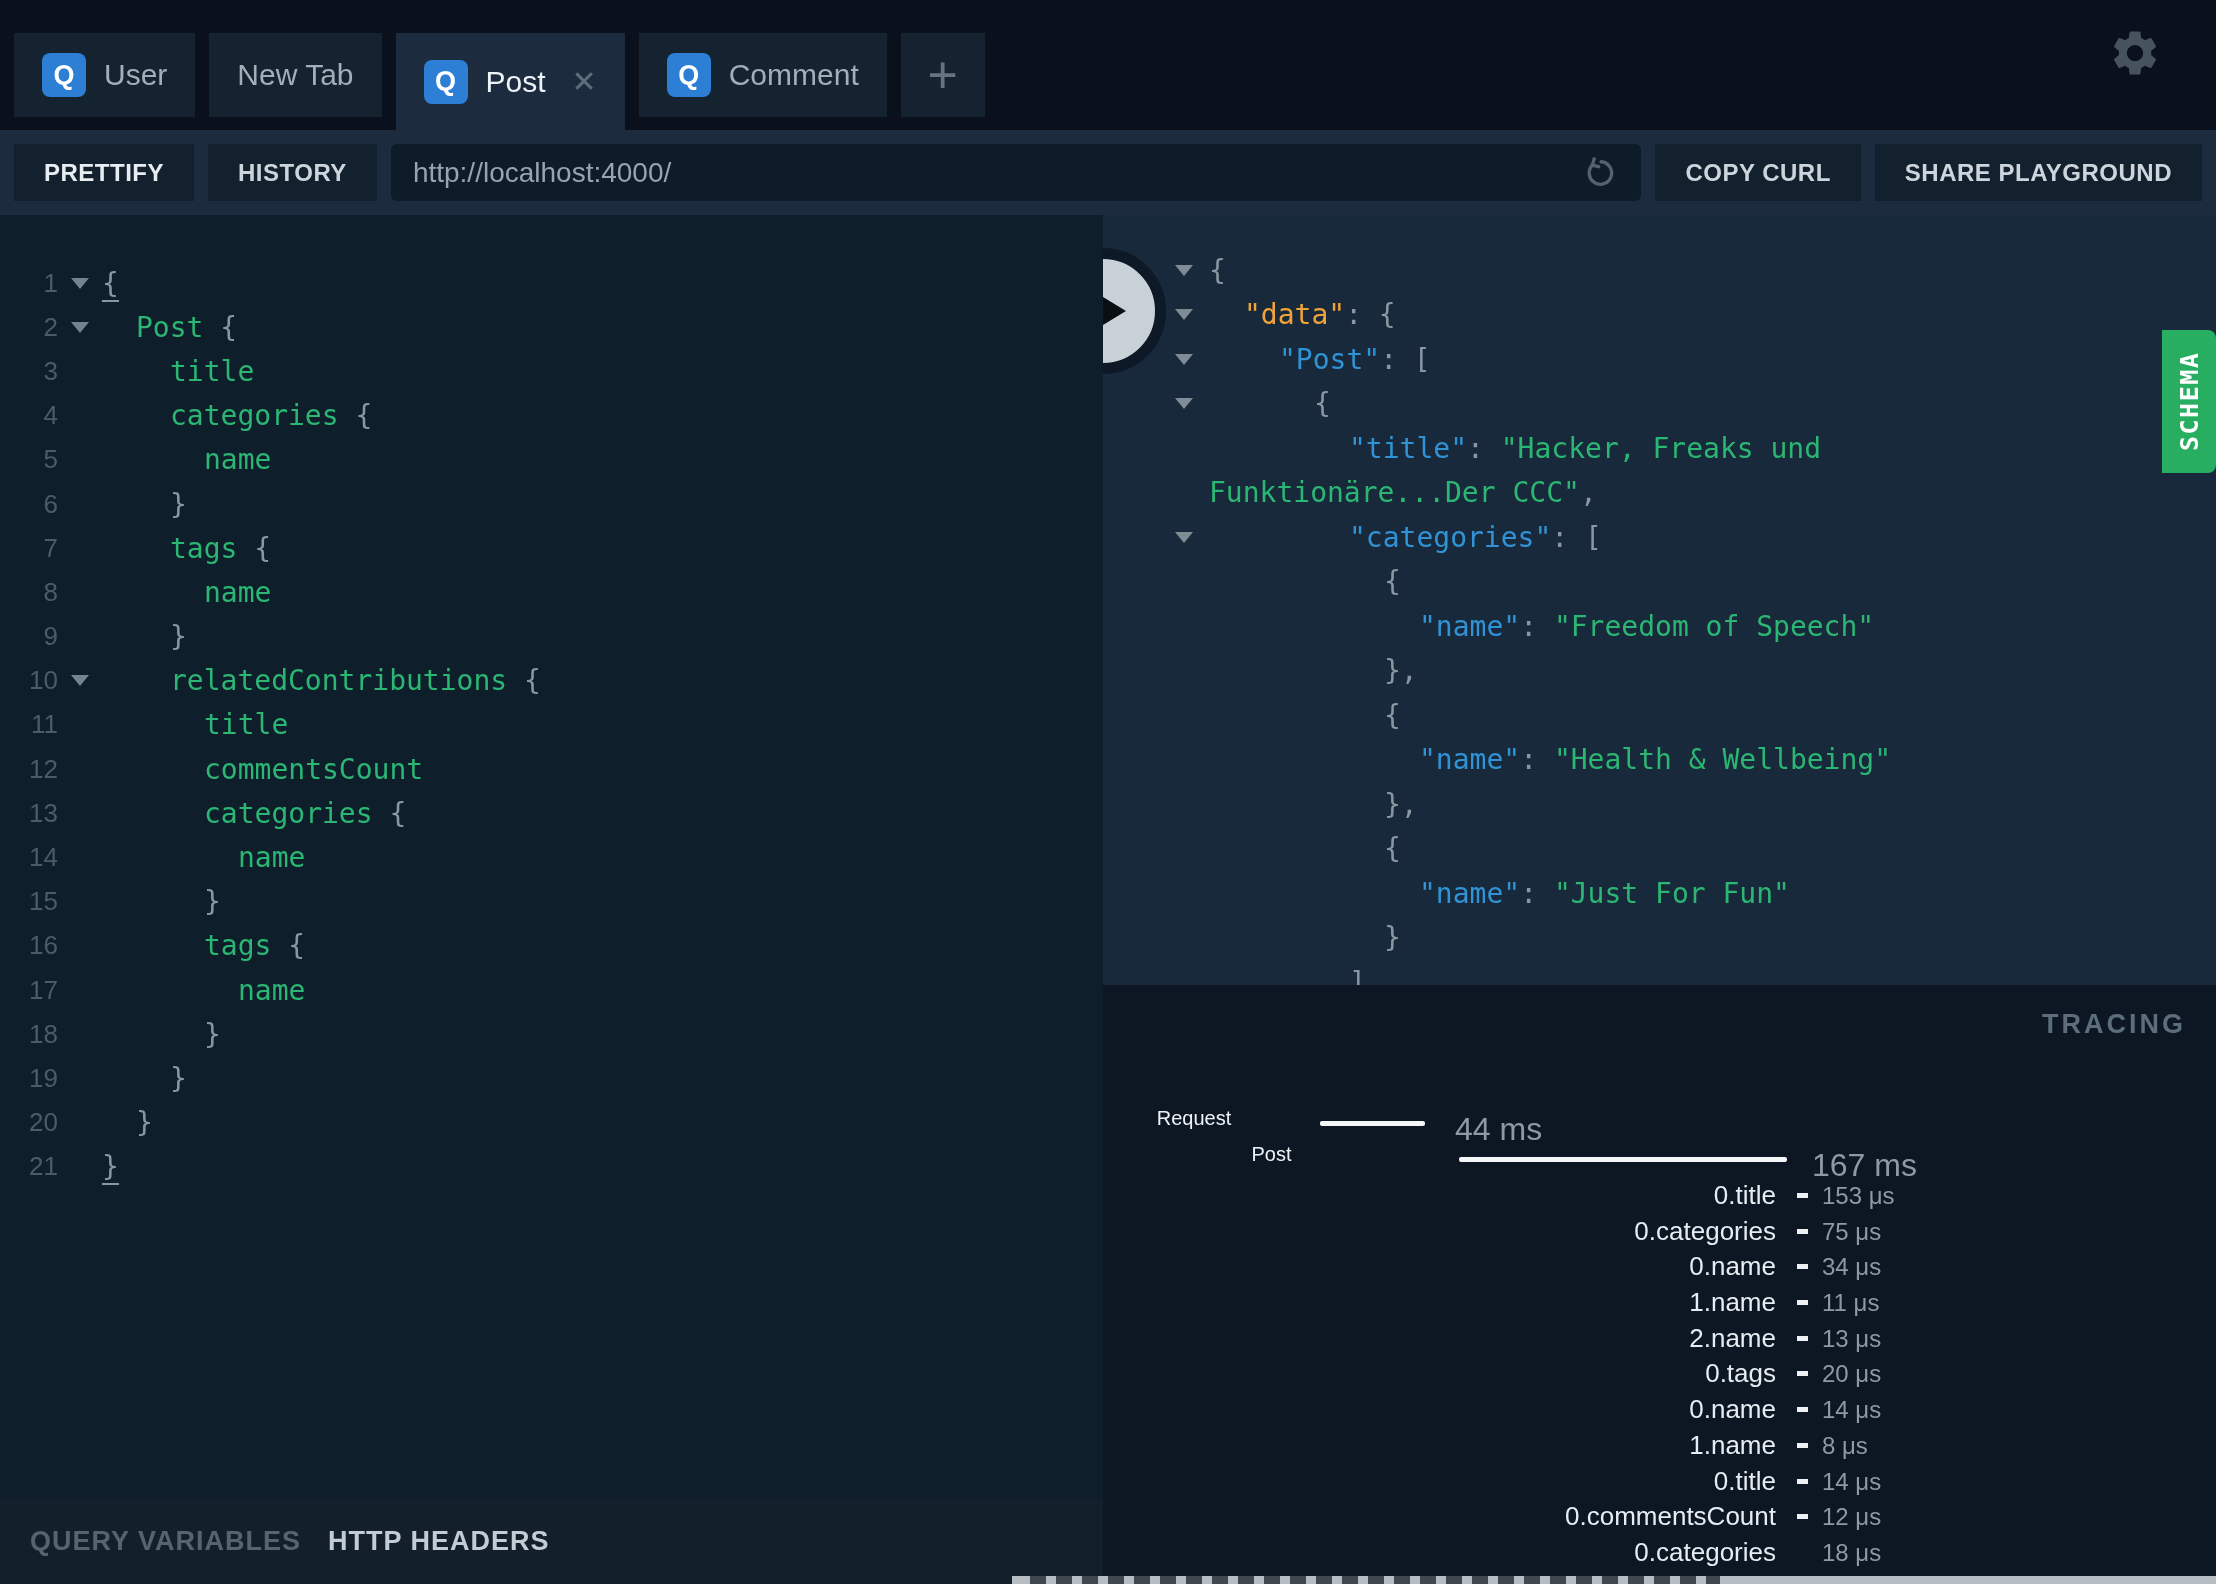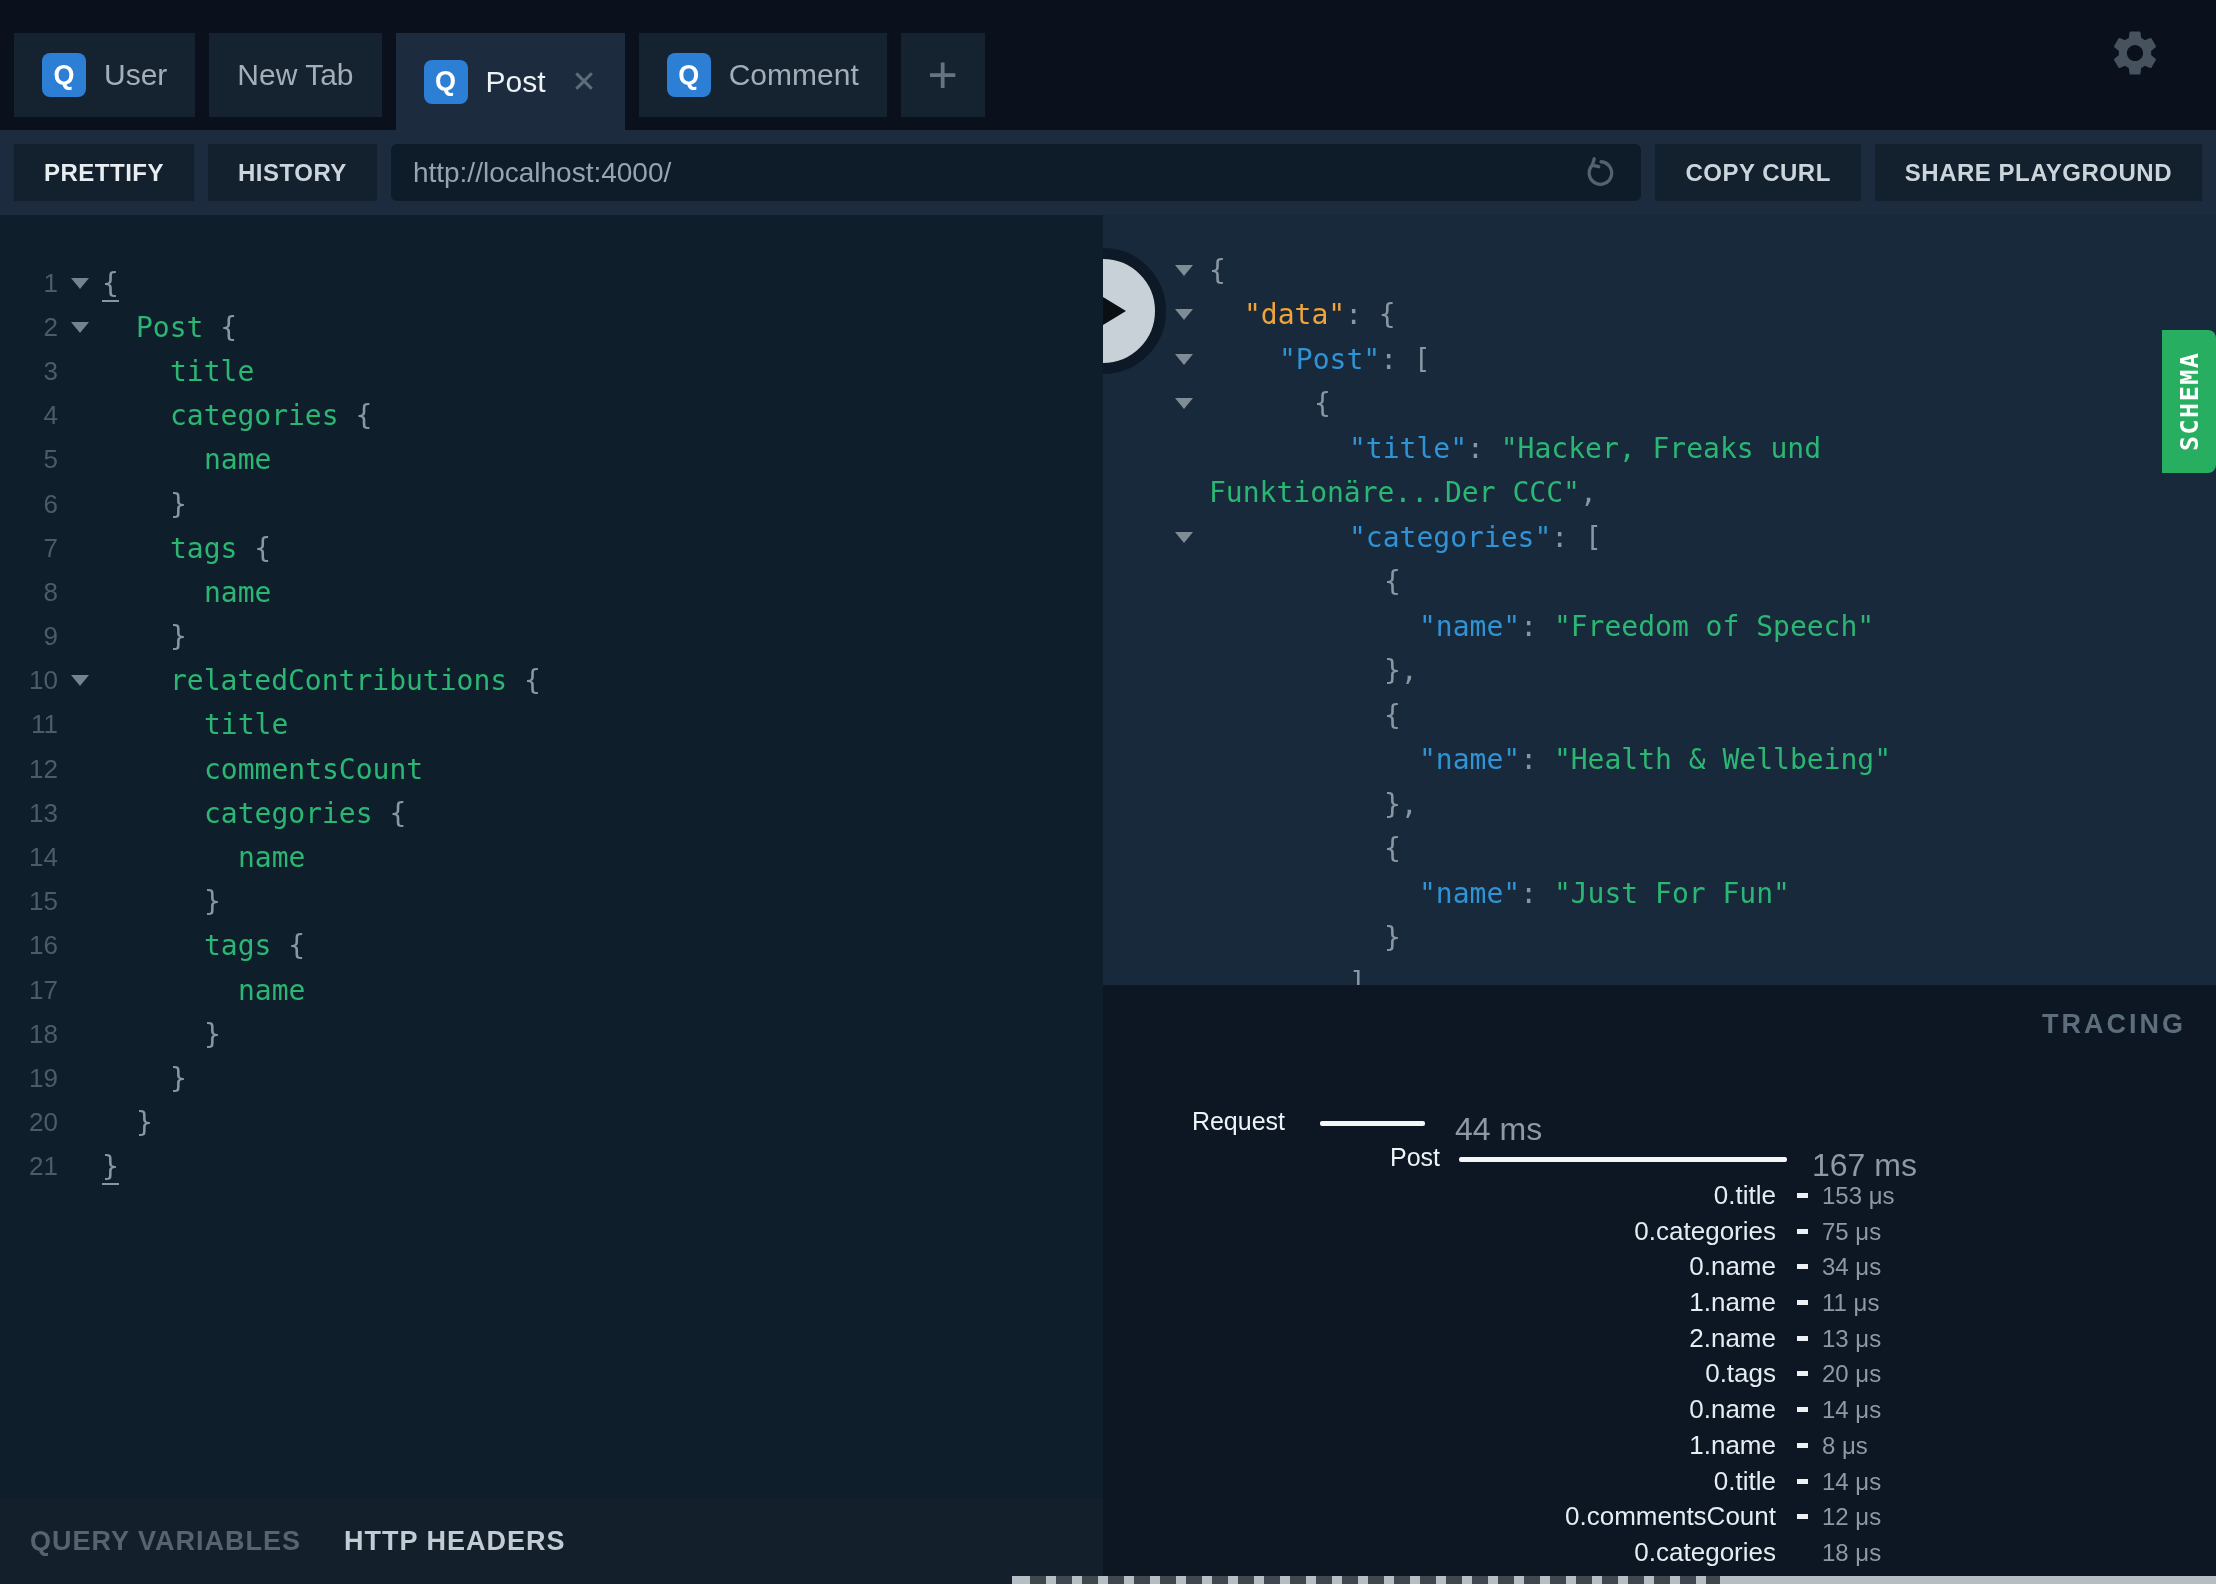--- a/index.html
+++ b/index.html
@@ -36,21 +36,21 @@
   .foldslot { width:44px; display:flex; align-items:center; justify-content:center; }
   .tri { width:0; height:0; border-left:9px solid transparent; border-right:9px solid transparent;
          border-top:11px solid #76838e; }
   .code { white-space:pre; font-size:28px; }
   .tok-p { color:#8a97a2; }
   .tok-pu { color:#8a97a2; border-bottom:2px solid #8a97a2; }
   .tok-g { color:#2bb673; }
   .tok-b { color:#3093d5; }
   .tok-o { color:#f0a338; }
   .bottombar { height:86px; background:#141f2c; display:flex; align-items:center;
-               padding-left:30px; gap:43px; }
+               padding-left:30px; gap:27px; }
   .qv { color:#566470; font-size:27px; font-weight:700; letter-spacing:1px; cursor:pointer; }
   .hh { color:#c2ccd4; font-size:27px; font-weight:700; letter-spacing:1px; cursor:pointer; }
 
   .right-pane { width:1113px; display:flex; flex-direction:column; }
   .response { height:770px; background:#17293a; position:relative; overflow:hidden;
               font-family:"DejaVu Sans Mono", monospace; padding-top:33px; }
   .rrow { height:44.5px; display:flex; align-items:center; position:relative; font-size:28px; white-space:pre; }
   .rrow .tri { position:absolute; left:72px; border-top-color:#7f8b95; }
   .play { position:absolute; left:-63px; top:33px; width:126px; height:126px; border-radius:50%;
           background:#c9d1d8; border:11px solid #0d1927; display:flex; align-items:center;
@@ -60,21 +60,21 @@
   .schema-tab { position:absolute; right:0; top:115px; width:54px; height:143px; background:#27ae60;
                 border-radius:8px 0 0 8px; display:flex; align-items:center; justify-content:center;
                 color:#fff; font-weight:700; font-size:25px; letter-spacing:1.5px; cursor:pointer;
                 writing-mode:vertical-rl; transform:rotate(180deg); }
 
   
   .tracing { flex:1; background:#0c1723; position:relative; overflow:hidden; }
   .tracing-title { position:absolute; top:24px; right:30px; color:#5d6d7c; font-size:27px;
                    font-weight:700; letter-spacing:3px; }
   .trace-abs { position:absolute; left:0; right:0; height:36px; }
-  .trace-lbl { position:absolute; top:2px; font-size:25px; color:#eef3f7; text-align:right; }
+  .trace-lbl { position:absolute; top:2px; font-size:20px; color:#eef3f7; text-align:center; }
   .trace-bar { position:absolute; top:16px; height:5px; background:#f4f6f8; border-radius:2px; }
   .trace-val { position:absolute; top:6px; font-size:32px; color:#8d99a4; }
   .trows { position:absolute; top:192px; left:0; right:0; }
   .trow { height:35.7px; position:relative; }
   .tlabel { position:absolute; left:0; width:673px; text-align:right; top:3px;
             font-size:26px; color:#e5ecf2; }
   .tdash { position:absolute; left:694px; top:16px; width:11px; height:5px; background:#eef1f4; }
   .tvalue { position:absolute; left:719px; top:5px; font-size:24px; color:#8d99a4; }
 
   

